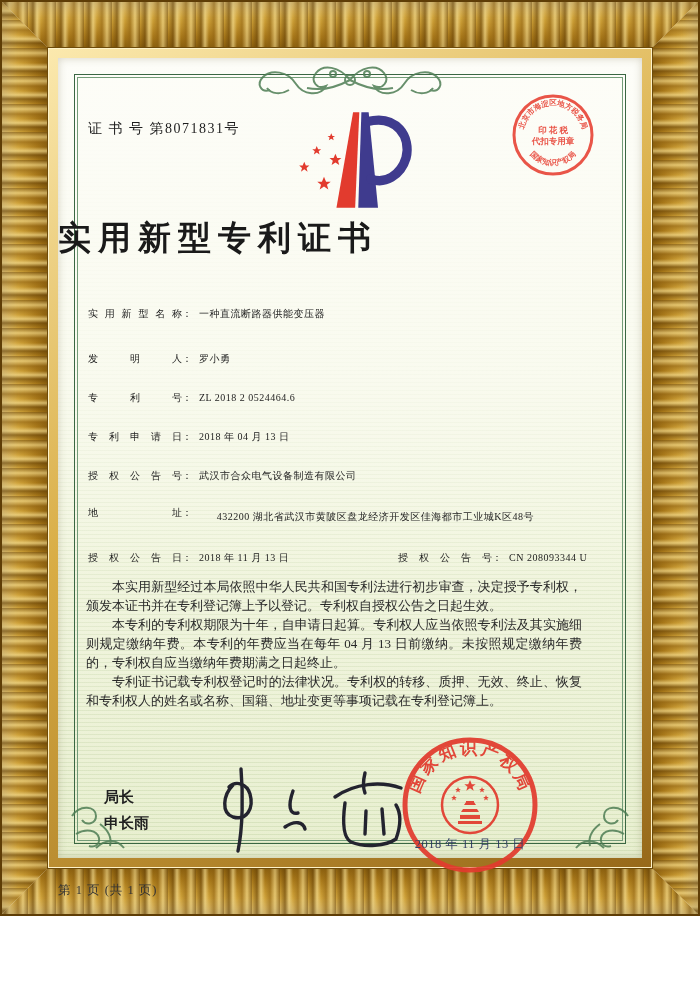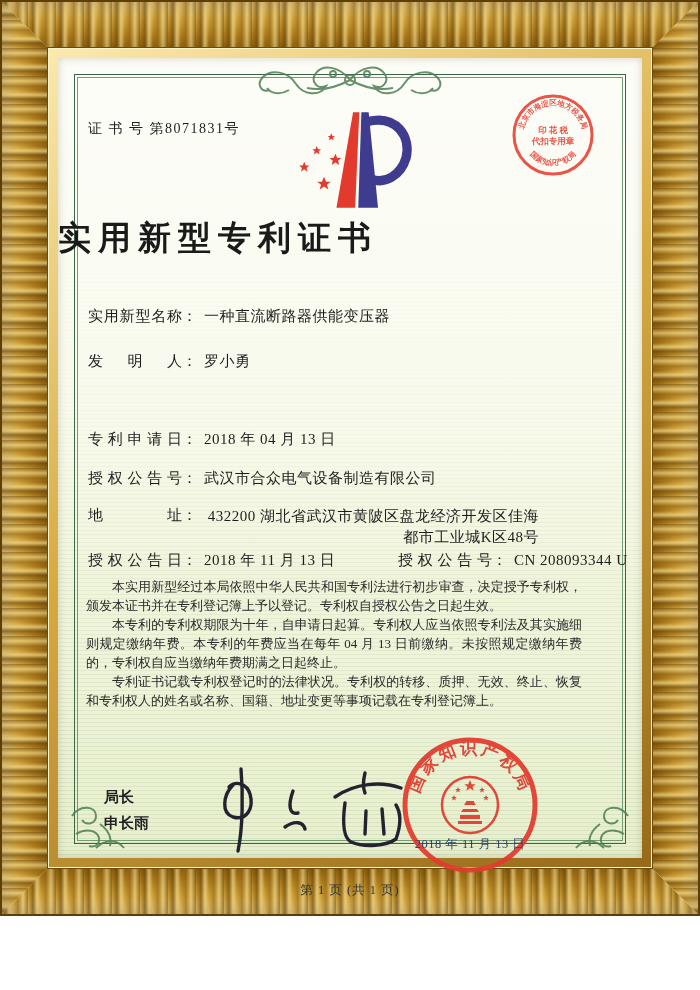--- a/index.html
+++ b/index.html
@@ -45,33 +45,33 @@
   .orn{position:absolute;}
   .orn-top{left:50%;transform:translateX(-50%);top:2px;}
   .orn-bl{left:8px;bottom:4px;}
   .orn-br{right:8px;bottom:4px;transform:scaleX(-1);}
   
   .certno{position:absolute;left:30px;top:62px;font-size:14px;letter-spacing:1.5px;}
   .logo{position:absolute;left:228px;top:48px;}
   .stamp{position:absolute;left:453px;top:35px;opacity:.92;}
   .title{position:absolute;left:0;right:0;top:158px;margin:0;text-align:left;
     font-size:33px;font-weight:bold;letter-spacing:7px;color:#1a1a1a;}
-  .row{position:absolute;left:30px;right:20px;font-size:15px;white-space:nowrap;}
+  .row{position:absolute;left:30px;right:20px;font-size:10px;white-space:nowrap;}
   .lab{display:inline-block;width:94px;text-align:justify;text-align-last:justify;vertical-align:top;}
   .val{margin-left:7px;letter-spacing:.5px;}
   .val.wrap{display:inline-block;white-space:normal;width:335px;line-height:21px;vertical-align:top;text-align:right;}
   .grant-no{position:absolute;left:310px;top:0;}
   .paras{position:absolute;left:28px;top:519px;width:496px;font-size:13px;
     line-height:19px;text-align:justify;color:#2a2a2a;}
   .paras p{margin:0;text-indent:2em;}
   .director{position:absolute;left:46px;top:726px;font-family:"Liberation Sans","DejaVu Sans",sans-serif;
     font-size:15px;font-weight:bold;line-height:26px;color:#222;}
   .sig{position:absolute;left:145px;top:705px;}
   .seal{position:absolute;left:342px;top:677px;opacity:.93;}
-  .pagefoot{position:absolute;left:0;right:0;top:824px;text-align:center;font-size:12.5px;letter-spacing:1px;color:#333;}
+  .pagefoot{position:absolute;left:0;right:0;top:824px;text-align:left;font-size:12.5px;letter-spacing:1px;color:#333;}
 </style>
 </head>
 <body>
 
 <div class="stage">
   <div class="strip top"></div>
   <div class="strip bottom"></div>
   <div class="strip left"></div>
   <div class="strip right"></div>
   <div class="lip"></div>
@@ -140,20 +140,23 @@
       <text x="42" y="51" font-size="8.5" fill="#e8473a" text-anchor="middle" font-weight="bold">代扣专用章</text>
     </svg>
 
     <h1 class="title">实用新型专利证书</h1>
 
     <div class="row" style="top:249px">
       <span class="lab">实用新型名称</span><span>：</span><span class="val">一种直流断路器供能变压器</span>
     </div>
     <div class="row" style="top:294px">
       <span class="lab">发明人</span><span>：</span><span class="val">罗小勇</span>
+    </div>
+    <div class="row" style="top:333px">
+      <span class="lab">专利号</span><span>：</span><span class="val">ZL 2018 2 0524464.6</span>
     </div>
     <div class="row" style="top:372px">
       <span class="lab">专利申请日</span><span>：</span><span class="val">2018 年 04 月 13 日</span>
     </div>
     <div class="row" style="top:411px">
       <span class="lab">授权公告号</span><span>：</span><span class="val">武汉市合众电气设备制造有限公司</span>
     </div>
     <div class="row" style="top:448px">
       <span class="lab">地址</span><span>：</span><span class="val wrap">432200 湖北省武汉市黄陂区盘龙经济开发区佳海都市工业城K区48号</span>
     </div>

